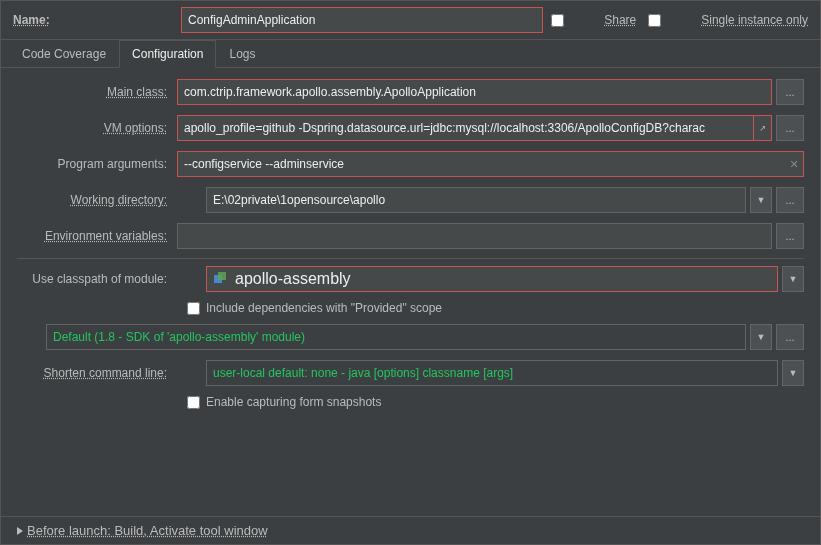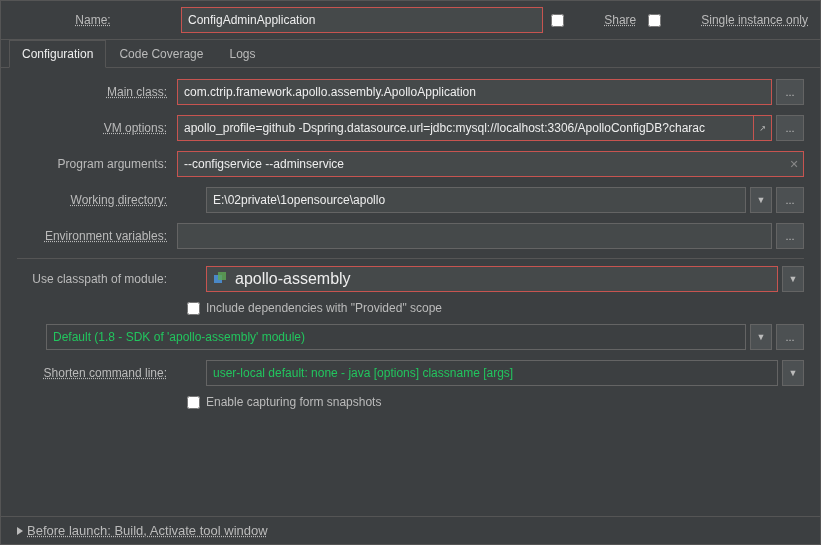--- a/index.html
+++ b/index.html
@@ -305,37 +305,37 @@
       font-size: 13px;
       color: #bbbbbb;
     }
   </style>
 </head>
 <body>
 
 <div class="dialog">
 
   <div class="title-bar">
-    <label class="form-label" style="width:auto;text-align:center;padding:0;text-decoration:underline;text-decoration-style:dotted;">Name:</label>
+    <label class="form-label" style="width:auto;text-align:left;padding:0;text-decoration:underline;text-decoration-style:dotted;font-weight:bold;">Name:</label>
     <input class="name-input" type="text" value="ConfigAdminApplication" style="">
     <div class="title-bar-right">
       <div class="checkbox-group">
         <input type="checkbox" id="share" style="">
         <label for="share">Share</label>
       </div>
       <div class="checkbox-group">
         <input type="checkbox" id="single" style="">
         <label for="single">Single instance only</label>
       </div>
     </div>
   </div>
 
   <div class="tabs">
+    <div class="tab">Code Coverage</div>
     <div class="tab active">Configuration</div>
-    <div class="tab">Code Coverage</div>
     <div class="tab">Logs</div>
   </div>
 
   <div class="content">
 
     <div class="form-row">
       <span class="form-label underline">Main class:</span>
       <div class="form-field">
         <input class="field-input highlighted" type="text" value="com.ctrip.framework.apollo.assembly.ApolloApplication" style="">
         <button class="btn-dots">...</button>

